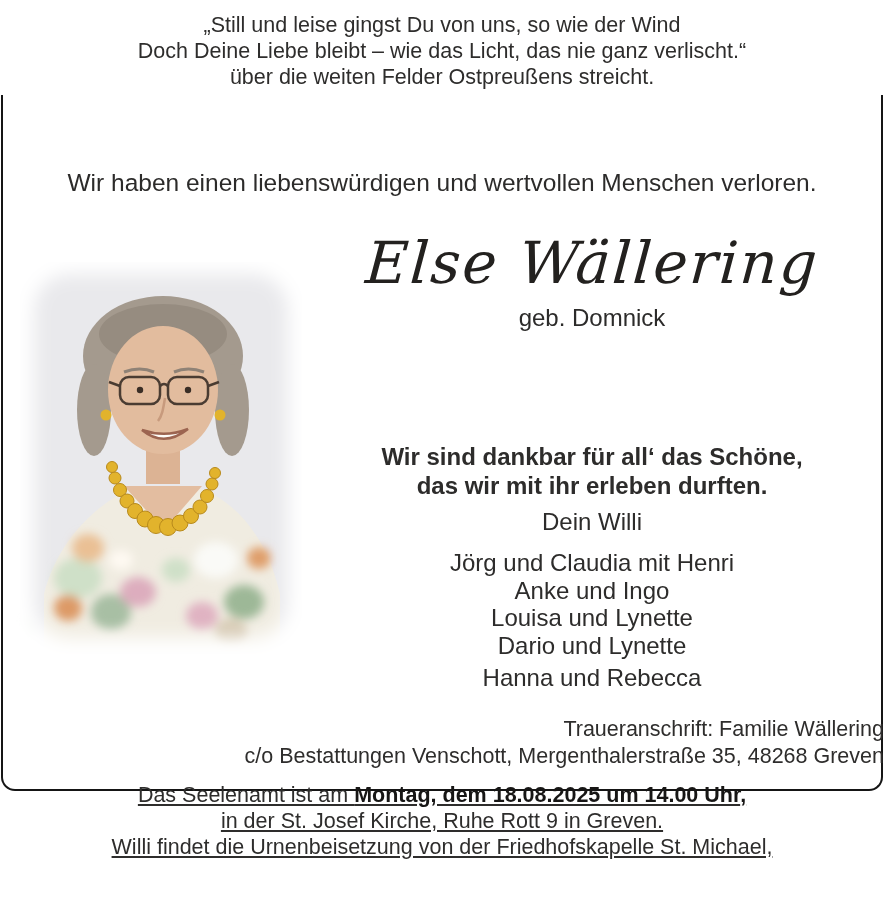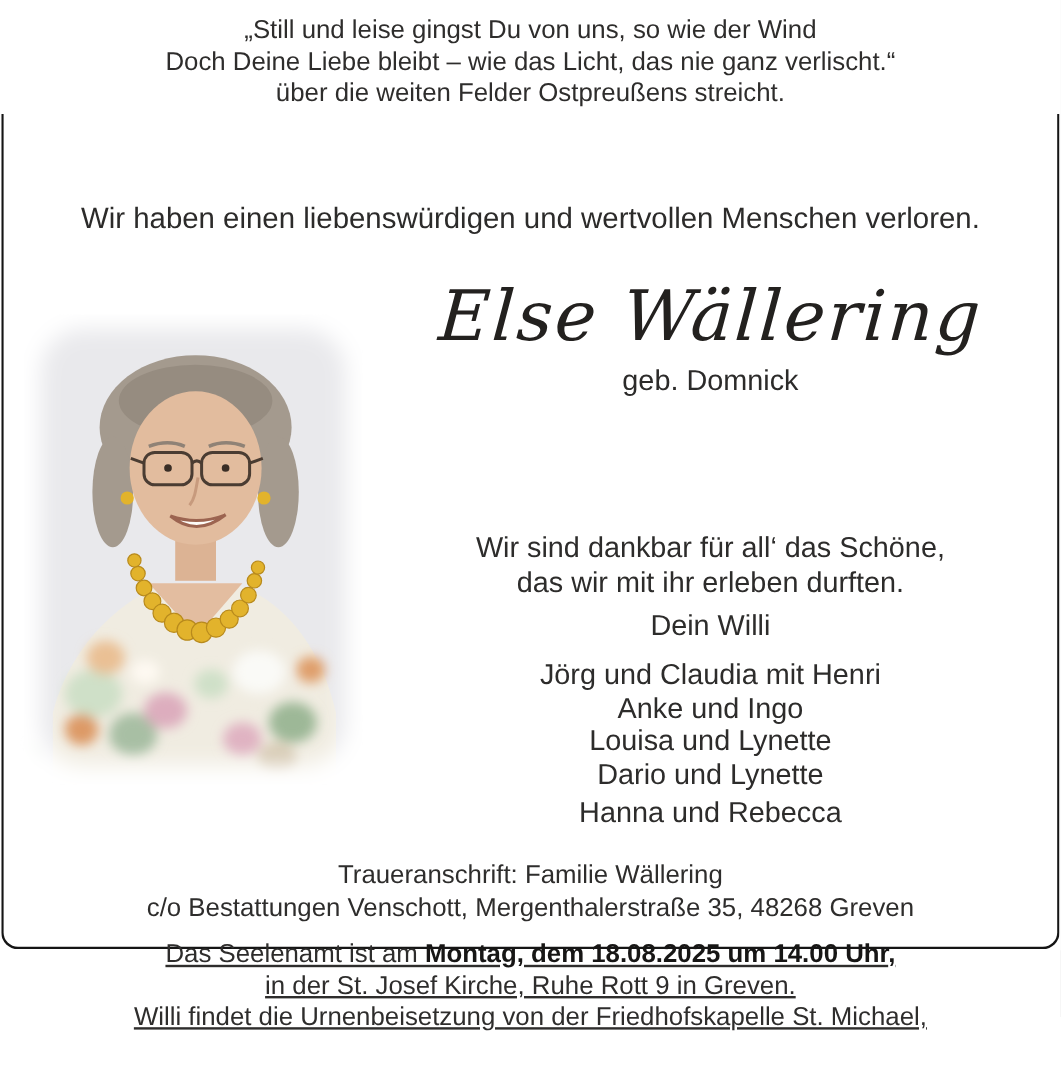--- a/index.html
+++ b/index.html
@@ -32,26 +32,26 @@
     font-family:"DejaVu Serif", serif;
     font-style:italic;font-weight:normal;
     font-size:58px;line-height:74px;color:#23211f;
     letter-spacing:2px;transform:skewX(-4deg);
     white-space:nowrap;
   }
   .maiden{font-size:24px;line-height:28px;margin-top:4px;color:#2c2b2a;}
   .dates{font-size:24px;line-height:28px;margin-top:14px;color:#2c2b2a;}
   .dates .sep{display:inline-block;margin:0 20px;}
 
-  .tribute{top:442px;font-size:24px;line-height:29px;}
+  .tribute{top:442px;font-size:24px;line-height:29px;font-weight:bold;}
   .from{top:508px;font-size:24px;}
   .family{top:549px;font-size:24px;line-height:27.5px;}
   .family-last{top:664px;font-size:24px;}
 
-  .address{top:716px;font-size:21.5px;line-height:26.5px;color:#2e2d2c;}
+  .address{top:716px;font-size:21.5px;line-height:26.5px;color:#2e2d2c;text-align:right;}
   .service{top:782px;font-size:21.5px;line-height:26px;color:#2e2d2c;text-decoration:underline;}
   .service .bold{font-weight:700;color:#171615;}
 </style>
 </head>
 <body>
 
 <div class="card">
 
   <div class="frame"></div>
 

